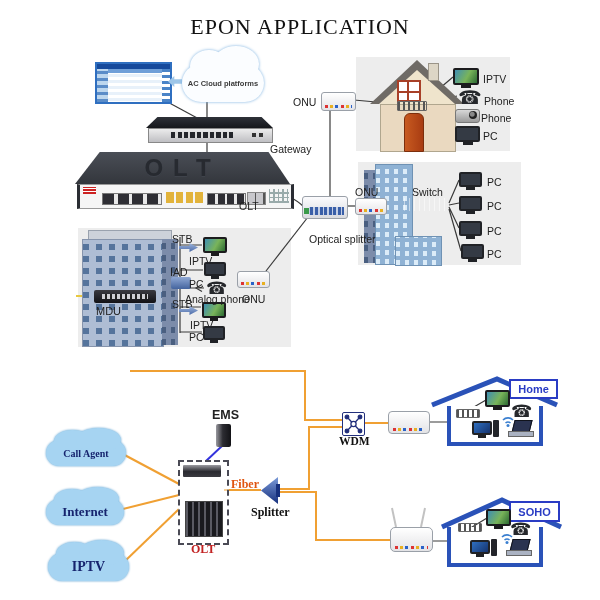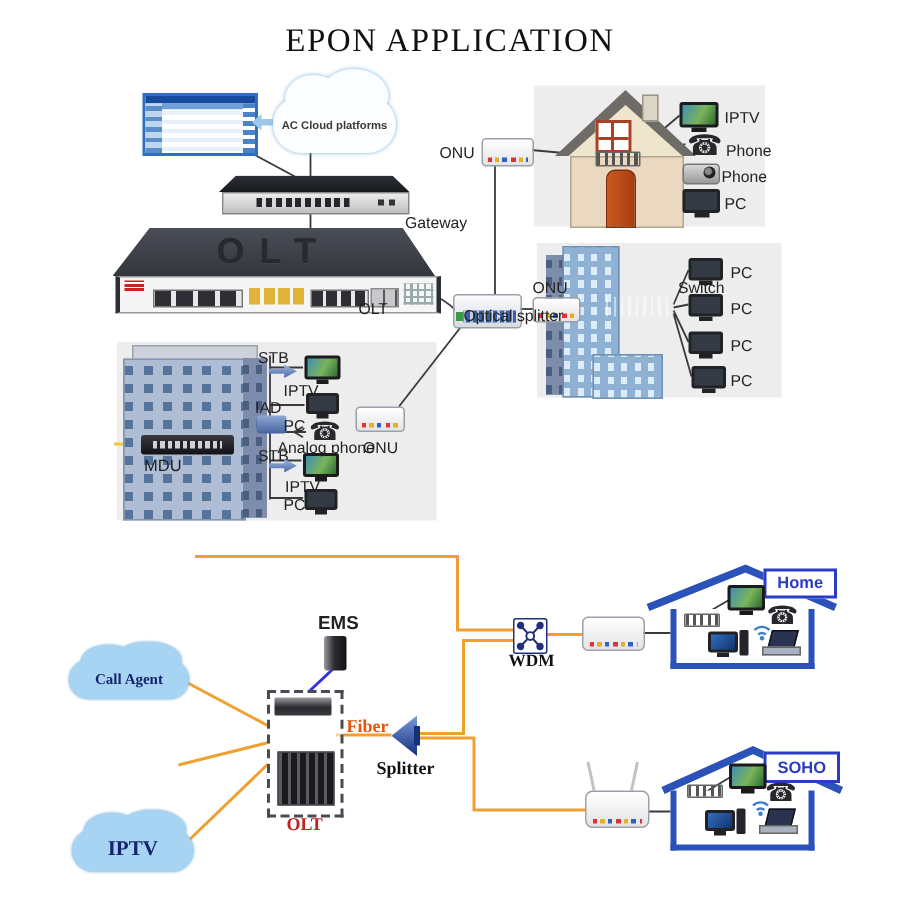--- a/index.html
+++ b/index.html
@@ -208,21 +208,21 @@
   <div class="tower-glass" style="left:395px;top:236px;width:45px;height:28px;z-index:3;"></div>
 
   <div class="onubox" style="left:355px;top:198px;width:30px;height:15px;z-index:4;">
       <div class="ports"></div>
     </div>
   <div class="lbl" style="left:355px;top:187px;z-index:4;">ONU</div>
 
   <div class="abs" style="left:404px;top:198px;width:45px;height:13px;z-index:4;border-radius:1px;
        background:linear-gradient(180deg,#6fa0cc,#2e6da8 45%,#1d4f80);
        background-image:repeating-linear-gradient(90deg,rgba(255,255,255,.5) 0 1.5px,transparent 1.5px 5px);"></div>
-  <div class="lbl" style="left:412px;top:187px;z-index:4;margin-left:40px;">Switch</div>
+  <div class="lbl" style="left:412px;top:187px;z-index:4;">Switch</div>
 
   <div class="pcm" style="left:459px;top:172px;width:23px;height:15px;z-index:3;">
       <div class="scr"></div>
     </div>
   <div class="lbl" style="left:487px;top:177px;">PC</div>
   <div class="pcm" style="left:459px;top:196px;width:23px;height:15px;z-index:3;">
       <div class="scr"></div>
     </div>
   <div class="lbl" style="left:487px;top:201px;">PC</div>
   <div class="pcm" style="left:459px;top:221px;width:23px;height:15px;z-index:3;">
@@ -233,21 +233,21 @@
       <div class="scr"></div>
     </div>
   <div class="lbl" style="left:487px;top:249px;">PC</div>
 
   <div class="abs" style="left:302px;top:196px;width:44px;height:21px;background:linear-gradient(180deg,#fbfbfd,#d9dadf);
        border:1px solid #9aa0a8;border-radius:3px;z-index:4;">
     <div class="abs" style="left:6px;right:3px;bottom:3px;height:8px;background:#3a5fa8;
          background-image:repeating-linear-gradient(90deg,rgba(255,255,255,.7) 0 1.5px,transparent 1.5px 4.5px);"></div>
     <div class="abs" style="left:1px;bottom:4px;width:5px;height:6px;background:#3a9a4a;"></div>
   </div>
-  <div class="lbl" style="left:309px;top:206px;z-index:4;">Optical splitter</div>
+  <div class="lbl" style="left:309px;top:234px;z-index:4;">Optical splitter</div>
 
   <div class="abs" style="left:88px;top:230px;width:82px;height:10px;background:#cdd2da;border:1px solid #9aa2ae;z-index:3;"></div>
   <div class="bldg-main" style="left:82px;top:239px;width:80px;height:106px;z-index:3;"></div>
   <div class="bldg-side" style="left:162px;top:239px;width:16px;height:106px;z-index:3;"></div>
 
   <div class="abs" style="left:94px;top:290px;width:62px;height:13px;background:linear-gradient(180deg,#3a3a40,#121216);
        border-radius:2px;z-index:4;">
     <div class="abs" style="left:8px;right:8px;top:4px;height:5px;
          background:repeating-linear-gradient(90deg,#cfcfd4 0 3px,#222 3px 5px);"></div>
   </div>
@@ -282,20 +282,23 @@
     </div>
   <div class="lbl" style="left:190px;top:320px;z-index:4;">IPTV</div>
 
   <div class="pcm" style="left:203px;top:326px;width:22px;height:14px;z-index:4;">
       <div class="scr"></div>
     </div>
   <div class="lbl" style="left:189px;top:332px;z-index:4;">PC</div>
 
   <div class="cloud" style="left:46px;top:440px;width:80px;height:26px;background:#A6D4F2;z-index:3;">
     <div class="ct" style="font-size:10px;">Call Agent</div>
+  </div>
+  <div class="cloud" style="left:46px;top:499px;width:78px;height:26px;background:#A6D4F2;z-index:3;">
+    <div class="ct" style="font-size:13px;">Internet</div>
   </div>
   <div class="cloud" style="left:48px;top:553px;width:81px;height:28px;background:#A6D4F2;z-index:3;">
     <div class="ct" style="font-size:14px;">IPTV</div>
   </div>
 
   <div class="lbl serifbold" style="left:212px;top:409px;font-size:12.5px;font-family:'Liberation Sans',sans-serif;font-weight:bold;z-index:3;">EMS</div>
   <div class="emstower" style="left:216px;top:424px;width:15px;height:23px;z-index:3;"></div>
 
   <div class="dashbox" style="left:178px;top:460px;width:47px;height:81px;z-index:3;"></div>
   <div class="rack1" style="left:183px;top:465px;width:38px;height:12px;z-index:4;"></div>

